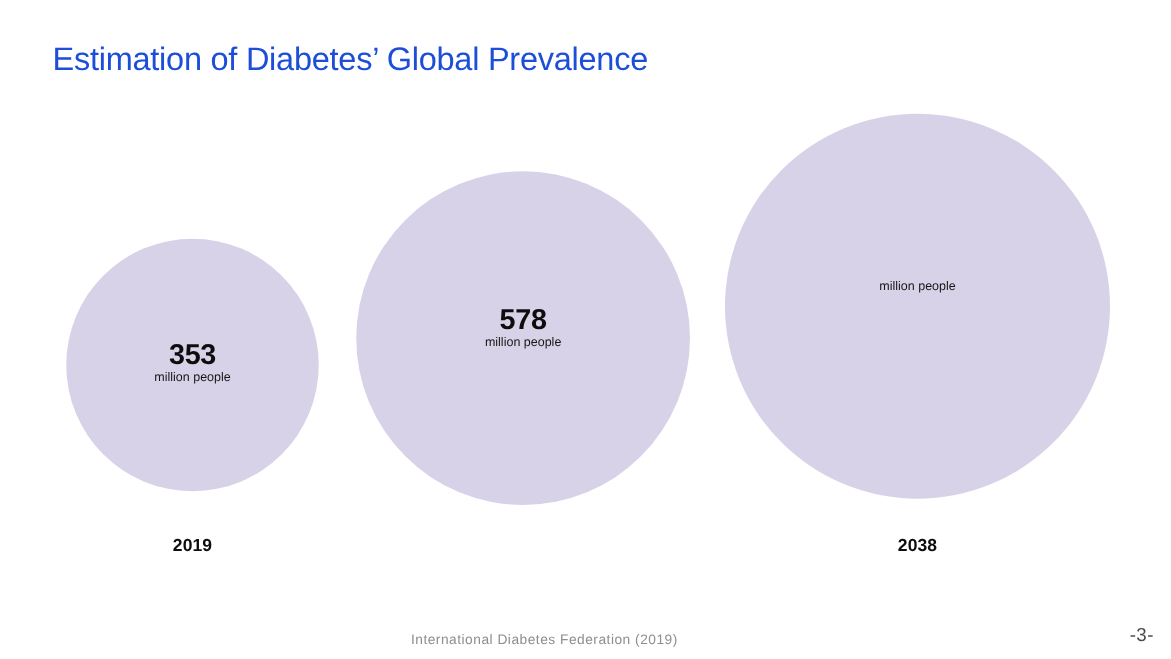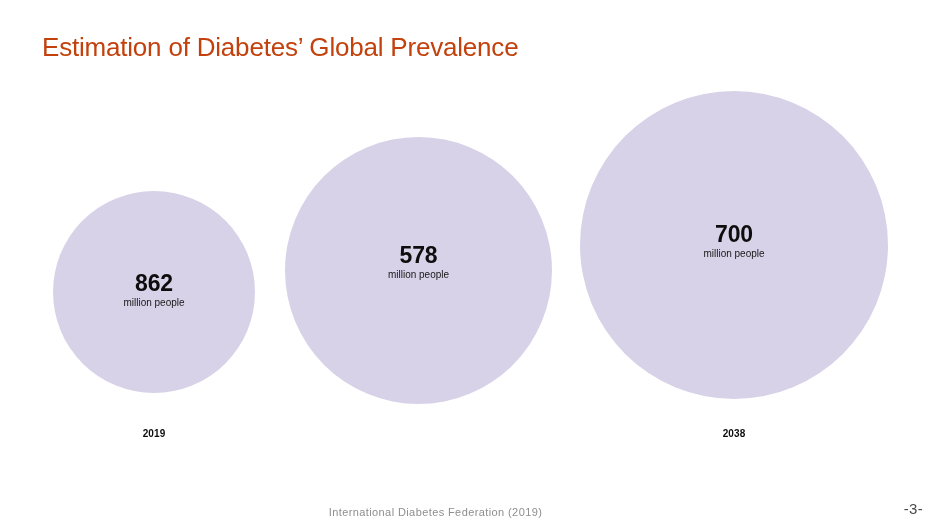--- a/index.html
+++ b/index.html
@@ -16,21 +16,21 @@
     height: 527px;
     background: #ffffff;
     overflow: hidden;
   }
   #slide-title {
     position: absolute;
     left: 42px;
     top: 32px;
     font-size: 26px;
     font-weight: 400;
-    color: #c2410c;
+    color: #1d4ed8;
     letter-spacing: -0.2px;
     white-space: nowrap;
   }
   .bubble-group {
     position: absolute;
   }
   .bubble {
     position: absolute;
     border-radius: 50%;
     background: #d8d2e8;
@@ -56,21 +56,21 @@
   .bubble-unit {
     display: block;
     font-weight: 400;
     font-size: 10px;
     margin-top: 3px;
     color: #171717;
   }
   .year-label {
     position: absolute;
     text-align: center;
-    font-size: 10px;
+    font-size: 14px;
     font-weight: 700;
     color: #0d0d0d;
     letter-spacing: 0.1px;
   }
   #footer-source {
     position: absolute;
     top: 506px;
     left: 0;
     width: 871px;
     text-align: center;
@@ -90,38 +90,37 @@
 </head>
 <body>
 
 <div id="slide">
 
   <div id="slide-title">Estimation of Diabetes’ Global Prevalence</div>
 
   <div class="bubble-group" style="left:53px; top:191px; width:202px; height:202px;">
     <div class="bubble" style="width:202px; height:202px;"></div>
     <div class="bubble-label" style="top:80px;">
-      <span class="bubble-value">862</span>
+      <span class="bubble-value">353</span>
       <span class="bubble-unit">million people</span>
     </div>
   </div>
   <div class="year-label" style="left:54px; top:428px; width:200px;">2019</div>
 
   <div class="bubble-group" style="left:285px; top:137px; width:267px; height:267px;">
     <div class="bubble" style="width:267px; height:267px;"></div>
     <div class="bubble-label" style="top:106px;">
       <span class="bubble-value">578</span>
       <span class="bubble-unit">million people</span>
     </div>
   </div>
 
   <div class="bubble-group" style="left:580px; top:91px; width:308px; height:308px;">
     <div class="bubble" style="width:308px; height:308px;"></div>
     <div class="bubble-label" style="top:131px;">
-      <span class="bubble-value">700</span>
       <span class="bubble-unit">million people</span>
     </div>
   </div>
   <div class="year-label" style="left:634px; top:428px; width:200px;">2038</div>
 
   <div id="footer-source">International Diabetes Federation  (2019)</div>
 
   <div id="page-number">-3-</div>
 
 </div>

